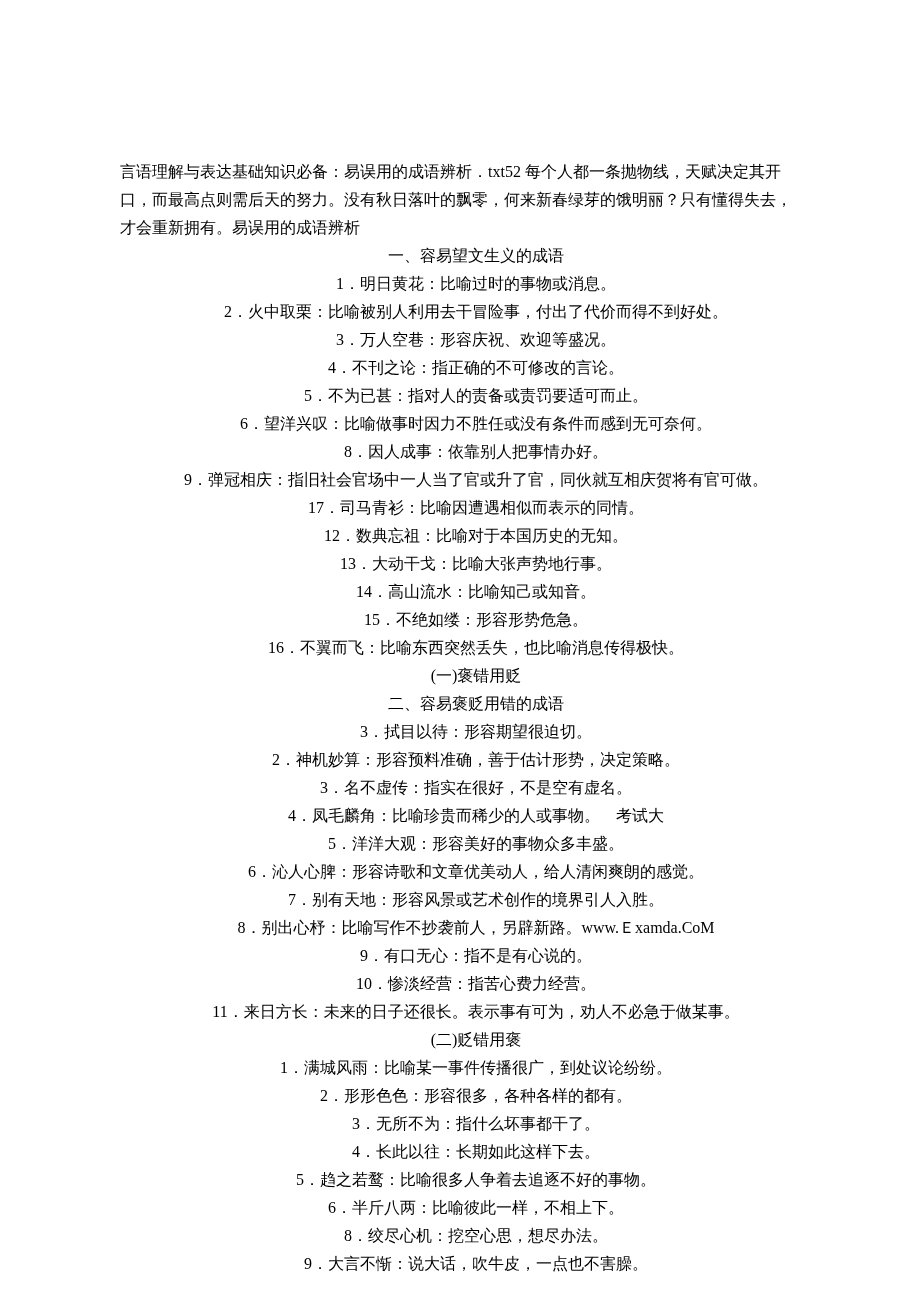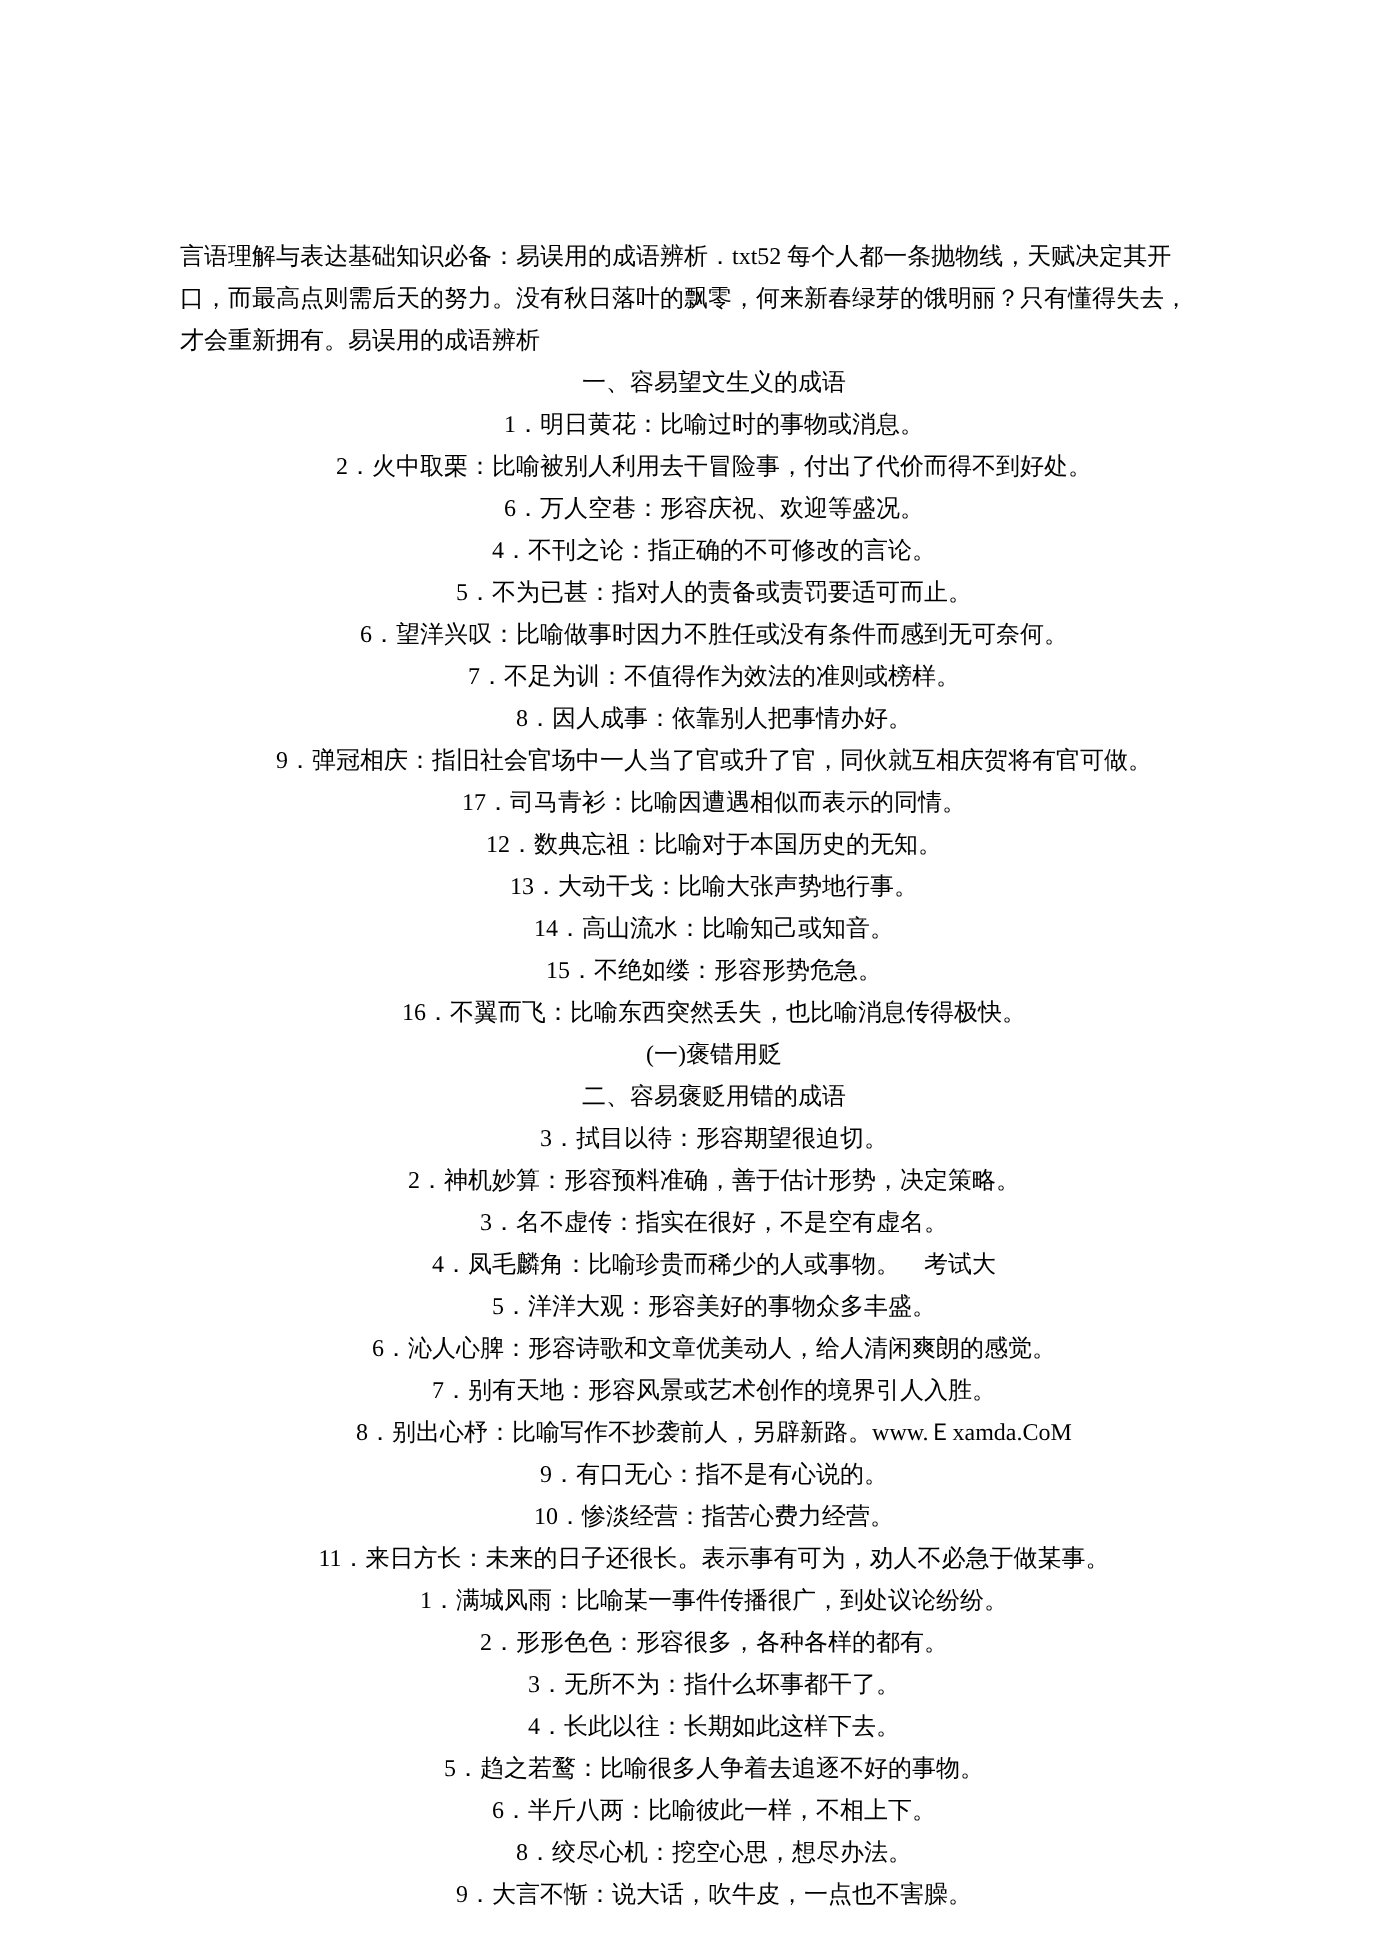--- a/index.html
+++ b/index.html
@@ -28,25 +28,24 @@
 <body>
 
 <div class="page">
 
   <div class="intro">言语理解与表达基础知识必备：易误用的成语辨析．txt52 每个人都一条抛物线，天赋决定其开口，而最高点则需后天的努力。没有秋日落叶的飘零，何来新春绿芽的饿明丽？只有懂得失去，才会重新拥有。易误用的成语辨析</div>
 
   <div class="line">一、容易望文生义的成语</div>
   <div>
       <div class="line">1．明日黄花：比喻过时的事物或消息。</div>
       <div class="line">2．火中取栗：比喻被别人利用去干冒险事，付出了代价而得不到好处。</div>
-      <div class="line">6．万人空巷：形容庆祝、欢迎等盛况。</div>
+      <div class="line">3．万人空巷：形容庆祝、欢迎等盛况。</div>
       <div class="line">4．不刊之论：指正确的不可修改的言论。</div>
       <div class="line">5．不为已甚：指对人的责备或责罚要适可而止。</div>
       <div class="line">6．望洋兴叹：比喻做事时因力不胜任或没有条件而感到无可奈何。</div>
-      <div class="line">7．不足为训：不值得作为效法的准则或榜样。</div>
       <div class="line">8．因人成事：依靠别人把事情办好。</div>
       <div class="line">9．弹冠相庆：指旧社会官场中一人当了官或升了官，同伙就互相庆贺将有官可做。</div>
       <div class="line">17．司马青衫：比喻因遭遇相似而表示的同情。</div>
       <div class="line">12．数典忘祖：比喻对于本国历史的无知。</div>
       <div class="line">13．大动干戈：比喻大张声势地行事。</div>
       <div class="line">14．高山流水：比喻知己或知音。</div>
       <div class="line">15．不绝如缕：形容形势危急。</div>
       <div class="line">16．不翼而飞：比喻东西突然丢失，也比喻消息传得极快。</div>
     </div>
 
@@ -60,20 +59,21 @@
       <div class="line">4．凤毛麟角：比喻珍贵而稀少的人或事物。　考试大</div>
       <div class="line">5．洋洋大观：形容美好的事物众多丰盛。</div>
       <div class="line">6．沁人心脾：形容诗歌和文章优美动人，给人清闲爽朗的感觉。</div>
       <div class="line">7．别有天地：形容风景或艺术创作的境界引人入胜。</div>
       <div class="line">8．别出心杼：比喻写作不抄袭前人，另辟新路。www.Ｅxamda.CoM</div>
       <div class="line">9．有口无心：指不是有心说的。</div>
       <div class="line">10．惨淡经营：指苦心费力经营。</div>
       <div class="line">11．来日方长：未来的日子还很长。表示事有可为，劝人不必急于做某事。</div>
     </div>
 
+  <div class="line">(二)贬错用褒</div>
   <div>
       <div class="line">1．满城风雨：比喻某一事件传播很广，到处议论纷纷。</div>
       <div class="line">2．形形色色：形容很多，各种各样的都有。</div>
       <div class="line">3．无所不为：指什么坏事都干了。</div>
       <div class="line">4．长此以往：长期如此这样下去。</div>
       <div class="line">5．趋之若鹜：比喻很多人争着去追逐不好的事物。</div>
       <div class="line">6．半斤八两：比喻彼此一样，不相上下。</div>
       <div class="line">8．绞尽心机：挖空心思，想尽办法。</div>
       <div class="line">9．大言不惭：说大话，吹牛皮，一点也不害臊。</div>
     </div>

